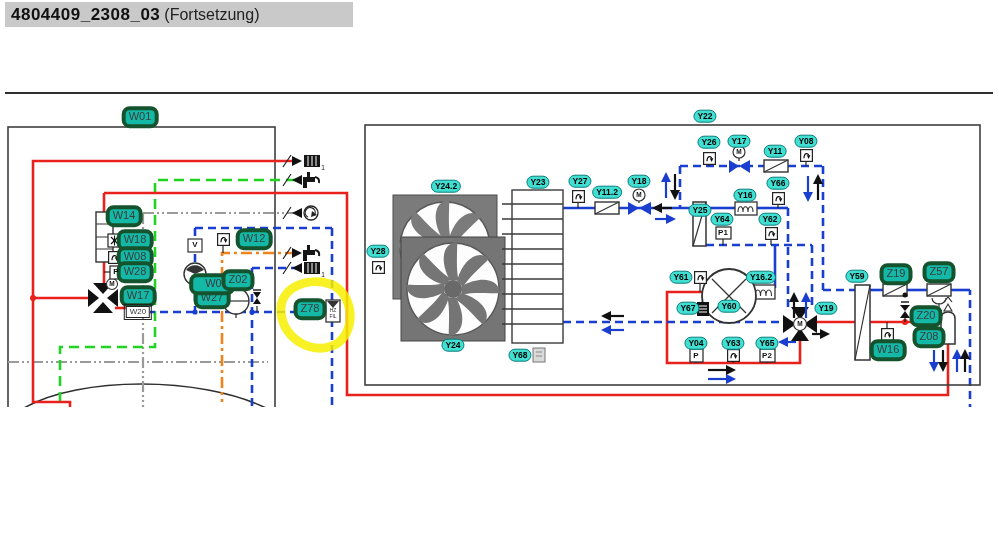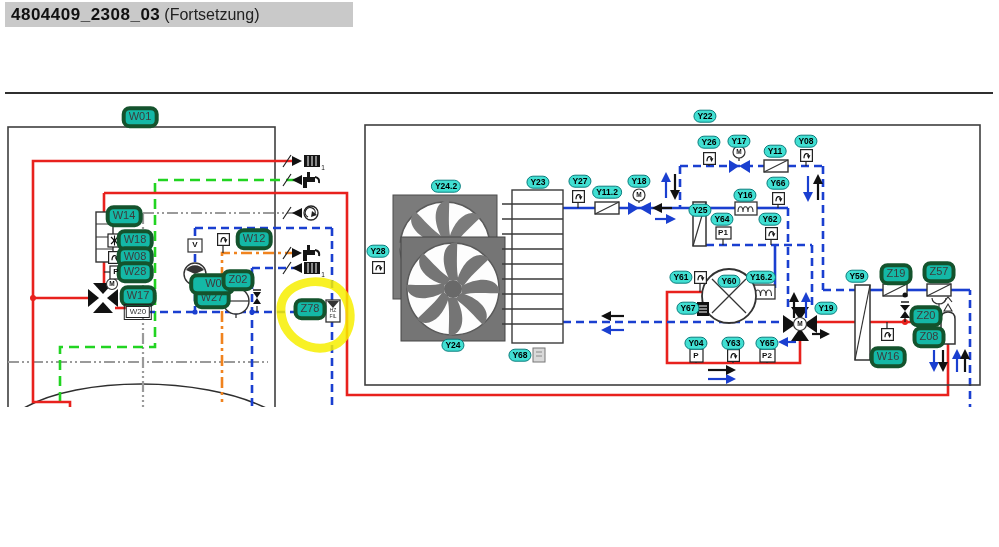--- a/index.html
+++ b/index.html
@@ -428,33 +428,33 @@
       <div class="lbl c" style="left: 709px; top: 142px;">Y26</div>
       <div class="lbl c" style="left: 739px; top: 141px;">Y17</div>
       <div class="lbl c" style="left: 775px; top: 151px;">Y11</div>
       <div class="lbl c" style="left: 806px; top: 141px;">Y08</div>
       <div class="lbl c" style="left: 778px; top: 183px;">Y66</div>
       <div class="lbl c" style="left: 700px; top: 210px;">Y25</div>
       <div class="lbl c" style="left: 745px; top: 195px;">Y16</div>
       <div class="lbl c" style="left: 722px; top: 219px;">Y64</div>
       <div class="lbl c" style="left: 770px; top: 219px;">Y62</div>
       <div class="lbl c" style="left: 681px; top: 277px;">Y61</div>
-      <div class="lbl c" style="left: 729px; top: 281px;">Y60</div>
+      <div class="lbl c" style="left: 729px; top: 306px;">Y60</div>
       <div class="lbl c" style="left: 761px; top: 277px;">Y16.2</div>
       <div class="lbl c" style="left: 688px; top: 308px;">Y67</div>
       <div class="lbl c" style="left: 826px; top: 308px;">Y19</div>
       <div class="lbl c" style="left: 696px; top: 343px;">Y04</div>
       <div class="lbl c" style="left: 733px; top: 343px;">Y63</div>
       <div class="lbl c" style="left: 767px; top: 343px;">Y65</div>
       <div class="lbl c" style="left: 857px; top: 276px;">Y59</div>
       <div class="lbl w" style="left: 896px; top: 274px;">Z19</div>
       <div class="lbl w" style="left: 939px; top: 272px;">Z57</div>
       <div class="lbl w" style="left: 926px; top: 316px;">Z20</div>
       <div class="lbl w" style="left: 929px; top: 337px;">Z08</div>
-      <div class="lbl w" style="left: 888px; top: 350px; margin-top: 7px;">W16</div>
+      <div class="lbl w" style="left: 888px; top: 350px;">W16</div>
       <div class="lbl l" style="left: 116px; top: 272px;">P</div>
       <div class="lbl l" style="left: 195px; top: 245px;">V</div>
       <div class="lbl l" style="left: 723px; top: 233px;">P1</div>
       <div class="lbl l" style="left: 696px; top: 356px;">P</div>
       <div class="lbl l" style="left: 767px; top: 356px;">P2</div>
       <div class="lbl m" style="left: 112px; top: 284px;">M</div>
       <div class="lbl m" style="left: 739px; top: 152px;">M</div>
       <div class="lbl m" style="left: 639px; top: 195px;">M</div>
       <div class="lbl m" style="left: 800px; top: 324px;">M</div>
       <div class="lbl f" style="left: 333px; top: 314px;">HZ

